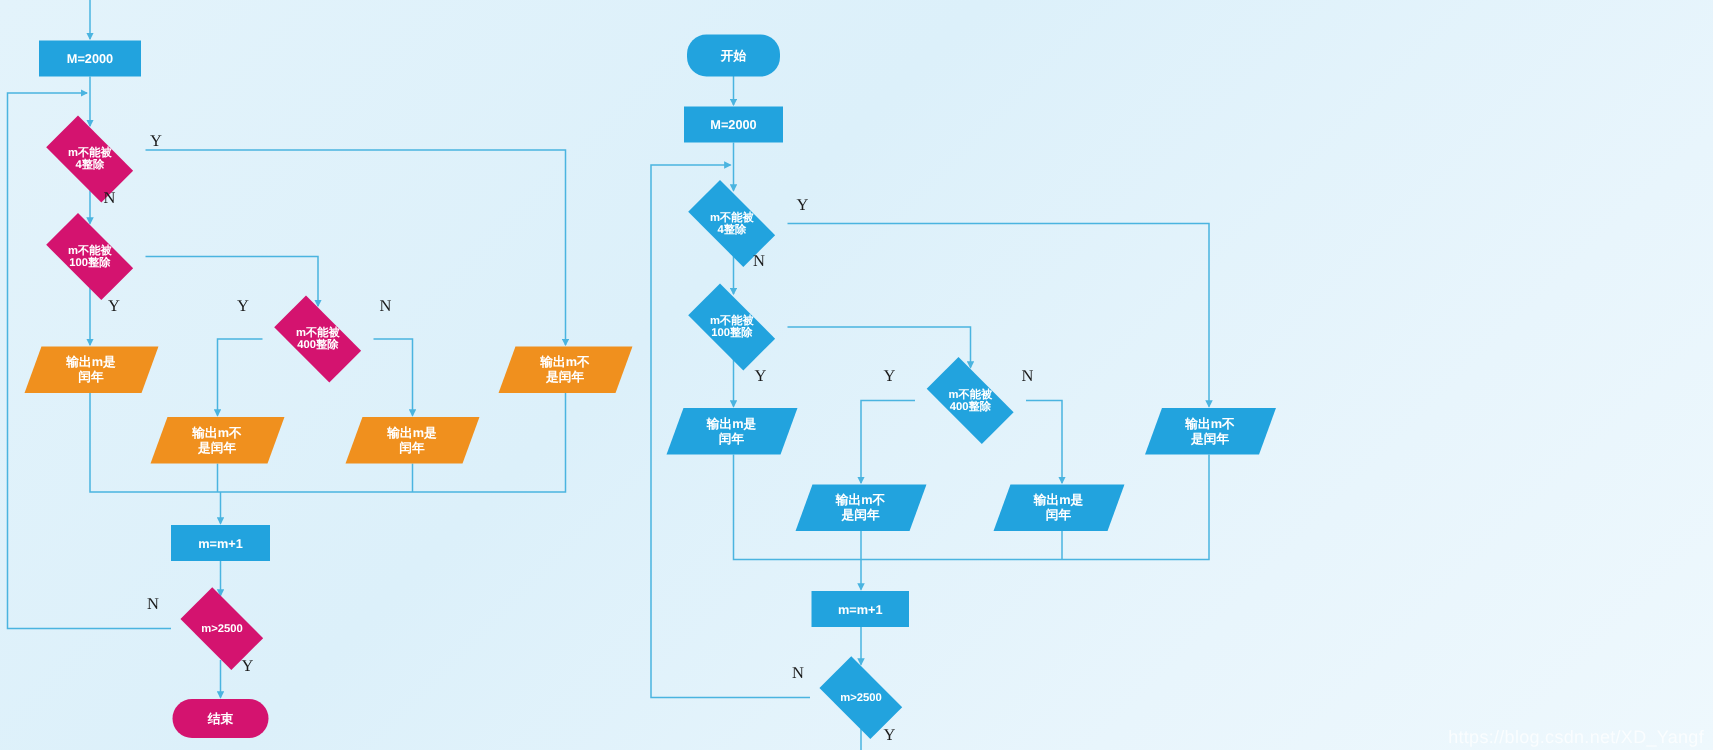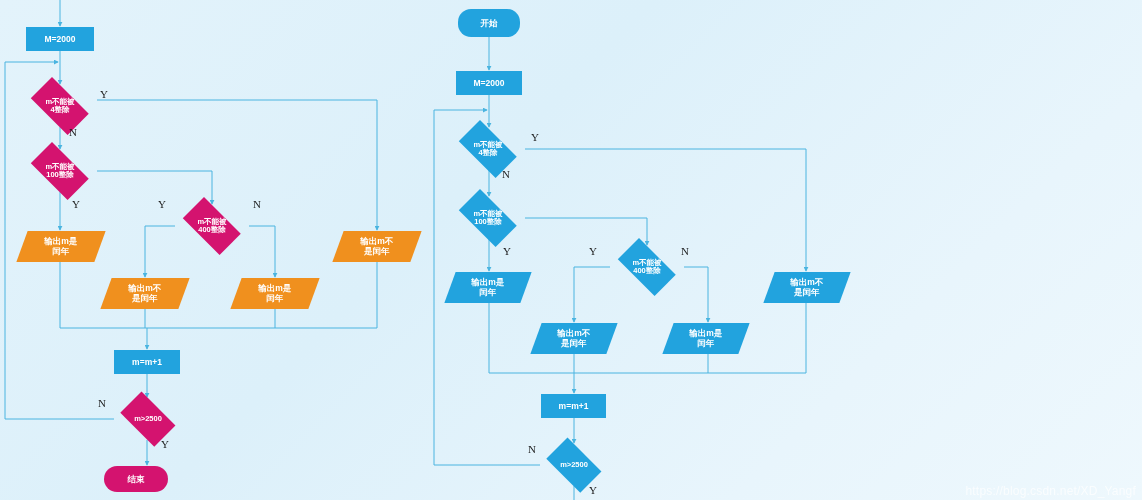--- a/index.html
+++ b/index.html
@@ -188,24 +188,24 @@
         <span class="txt">输出m不
 是闰年</span>
       </div>
       <div class="node shape-rect" style="left: 114px; top: 350px; width: 66px; height: 24px; background: rgb(34, 163, 222);">
         <span class="txt">m=m+1</span>
       </div>
       <div class="node shape-diamond" style="left: 114px; top: 398px; width: 68px; height: 42px;">
         <div class="dia-body" style="background: rgb(212, 19, 111);"></div>
         <span class="txt">m&gt;2500</span>
       </div>
-      <div class="node shape-term" style="left: 104px; top: 466px; width: 64px; height: 26px; background: rgb(212, 19, 111);">
+      <div class="node shape-term" style="left: 115px; top: 466px; width: 64px; height: 26px; background: rgb(212, 19, 111);">
         <span class="txt">结束</span>
       </div>
-      <div class="node shape-term" style="left: 458px; top: 9px; width: 62px; height: 28px; background: rgb(34, 163, 222);">
+      <div class="node shape-term" style="left: 458px; top: 23px; width: 62px; height: 28px; background: rgb(34, 163, 222);">
         <span class="txt">开始</span>
       </div>
       <div class="node shape-rect" style="left: 456px; top: 71px; width: 66px; height: 24px; background: rgb(34, 163, 222);">
         <span class="txt">M=2000</span>
       </div>
       <div class="node shape-diamond" style="left: 451px; top: 128px; width: 74px; height: 42px;">
         <div class="dia-body" style="background: rgb(34, 163, 222);"></div>
         <span class="txt">m不能被
 4整除</span>
       </div>

